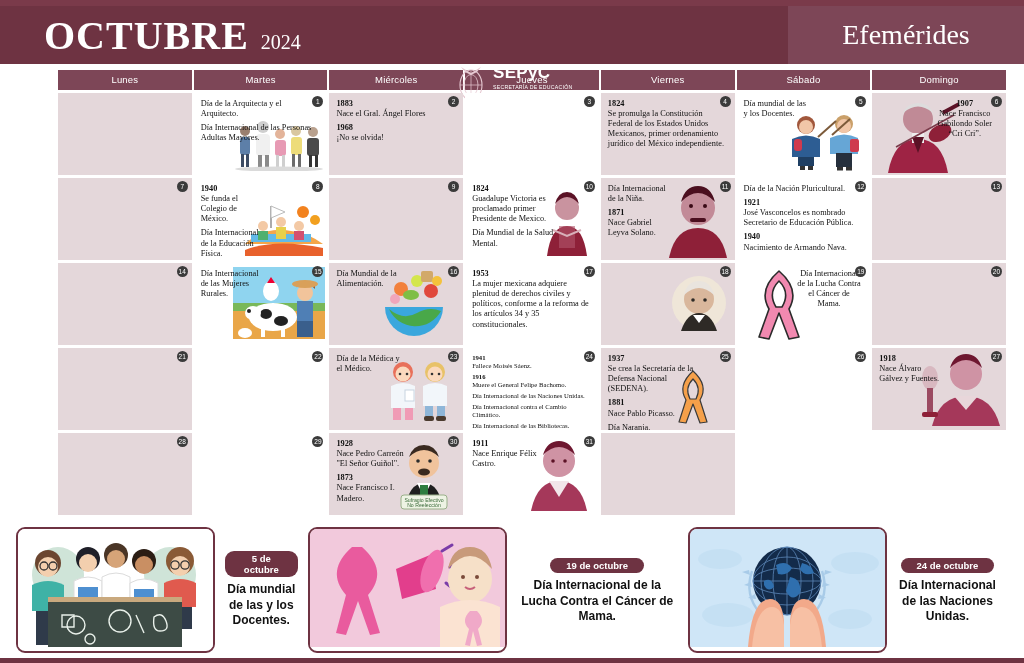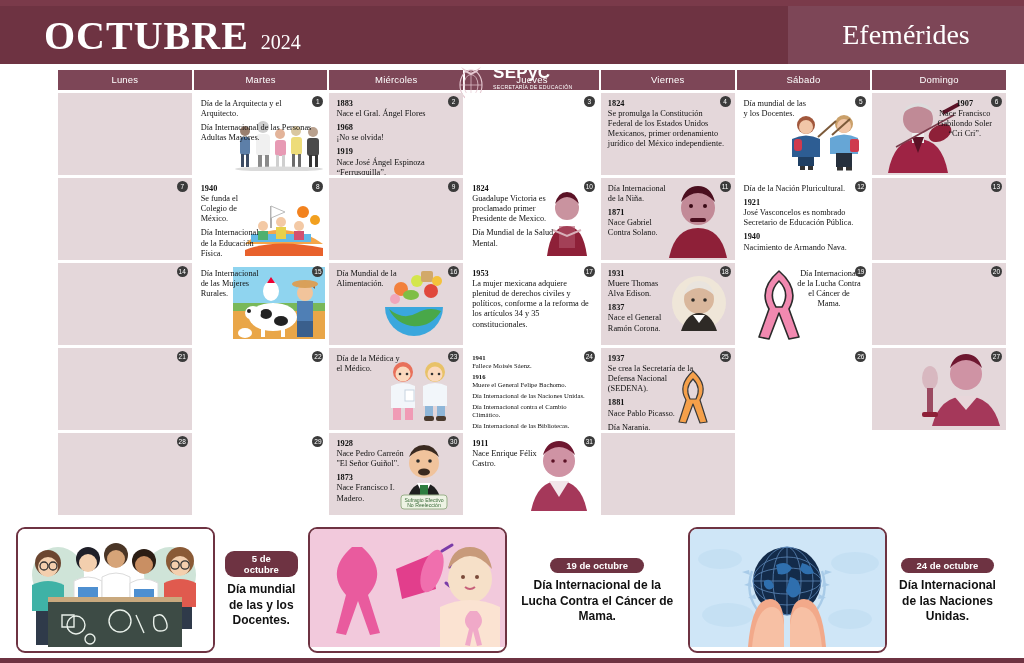--- a/index.html
+++ b/index.html
@@ -208,24 +208,20 @@
             <div class="content">
               <div class="txtcol w100">
                 <div class="ev">
                   <span class="yr">1883</span>
                   <span class="tx">Nace el Gral. Ángel Flores</span>
                 </div>
                 <div class="ev">
                   <span class="yr">1968</span>
                   <span class="tx">¡No se olvida!</span>
                 </div>
-                <div class="ev">
-                  <span class="yr">1919</span>
-                  <span class="tx">Nace José Ángel Espinoza “Ferrusquilla”.</span>
-                </div>
               </div>
             </div>
           </div>
           <div class="cell white">
             <div class="daynum">3</div>
           </div>
           <div class="cell accent">
             <div class="daynum">4</div>
             <div class="content">
               <div class="txtcol w100">
@@ -356,21 +352,21 @@
         <circle cx="28" cy="28" r="2" fill="#3a0a16"></circle>
                 <circle cx="42" cy="28" r="2" fill="#3a0a16"></circle>
               </svg></div>
             <div class="content">
               <div class="txtcol w55">
                 <div class="ev">
                   <span class="tx">Día Internacional de la Niña.</span>
                 </div>
                 <div class="ev">
                   <span class="yr">1871</span>
-                  <span class="tx">Nace Gabriel Contra Solano.</span>
+                  <span class="tx">Nace Gabriel Leyva Solano.</span>
                 </div>
               </div>
             </div>
           </div>
           <div class="cell white">
             <div class="daynum">12</div>
             <div class="content">
               <div class="txtcol w100">
                 <div class="ev">
                   <span class="tx">Día de la Nación Pluricultural.</span>
@@ -460,32 +456,20 @@
             <div class="daynum">18</div>
             <div class="art" style="right:8px;top:12px;"><svg width="56" height="56" viewBox="0 0 56 56">
         <circle cx="28" cy="28" r="27" fill="#efe6d8"></circle>
         <circle cx="28" cy="24" r="15" fill="#d9b79c"></circle>
         <path d="M13 20 q15 -14 30 0 q-3 -14 -15 -14 q-12 0 -15 14z" fill="#e9e4de"></path>
         <path d="M10 56 q6 -18 18 -18 q12 0 18 18z" fill="#2e2a26"></path>
         <path d="M22 40 l6 8 l6 -8z" fill="#fff"></path>
         <circle cx="22" cy="25" r="1.8" fill="#2e2a26"></circle>
                 <circle cx="34" cy="25" r="1.8" fill="#2e2a26"></circle>
               </svg></div>
-            <div class="content">
-              <div class="txtcol w55">
-                <div class="ev">
-                  <span class="yr">1931</span>
-                  <span class="tx">Muere Thomas Alva Edison.</span>
-                </div>
-                <div class="ev">
-                  <span class="yr">1837</span>
-                  <span class="tx">Nace el General Ramón Corona.</span>
-                </div>
-              </div>
-            </div>
           </div>
           <div class="cell white">
             <div class="daynum">19</div>
             <div class="art" style="left:8px;top:4px;"><svg width="68" height="74" viewBox="0 0 68 74">
         <path d="M34 4 C20 16 16 28 24 42 L14 70 L24 72 L34 46 L44 72 L54 70 L44 42 C52 28 48 16 34 4 Z
                  M34 14 C42 22 43 30 37 40 L31 40 C25 30 26 22 34 14 Z" fill="#f189b0" stroke="#2b2b2b" stroke-width="1.6" stroke-linejoin="round"></path>
               </svg></div>
             <div class="content">
               <div class="txtcol right">
                 <div class="ev">
@@ -588,20 +572,28 @@
             <div class="art" style="right:0px;top:0px;"><svg width="96" height="78" viewBox="0 0 96 78">
         <rect width="96" height="78" fill="#e4d7da"></rect>
         <path d="M22 78 q8 -30 34 -30 q26 0 34 30z" fill="#a5385a"></path>
         <circle cx="56" cy="26" r="16" fill="#cf93a4"></circle>
         <path d="M40 20 q16 -16 32 0 q-4 -14 -16 -14 q-12 0 -16 14z" fill="#6e1730"></path>
         <path d="M44 48 l12 14 l12 -14z" fill="#e8d6da"></path>
         <ellipse cx="20" cy="30" rx="8" ry="12" fill="#d8b8c0"></ellipse>
         <rect x="17" y="40" width="6" height="26" fill="#9b4a61"></rect>
         <rect x="12" y="64" width="16" height="5" rx="2" fill="#8e2038"></rect>
               </svg></div>
+            <div class="content">
+              <div class="txtcol w55">
+                <div class="ev">
+                  <span class="yr">1918</span>
+                  <span class="tx">Nace Álvaro Gálvez y Fuentes.</span>
+                </div>
+              </div>
+            </div>
           </div>
         </div>
         <div class="week">
           <div class="cell accent">
             <div class="daynum">28</div>
           </div>
           <div class="cell white">
             <div class="daynum">29</div>
           </div>
           <div class="cell accent">

